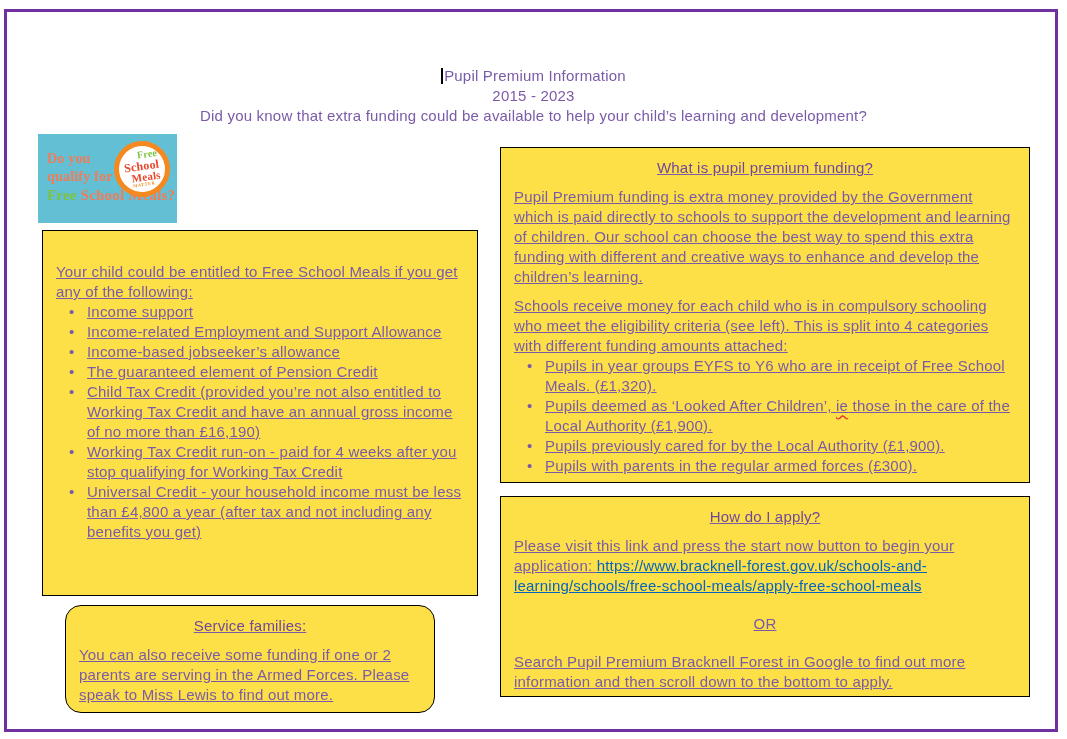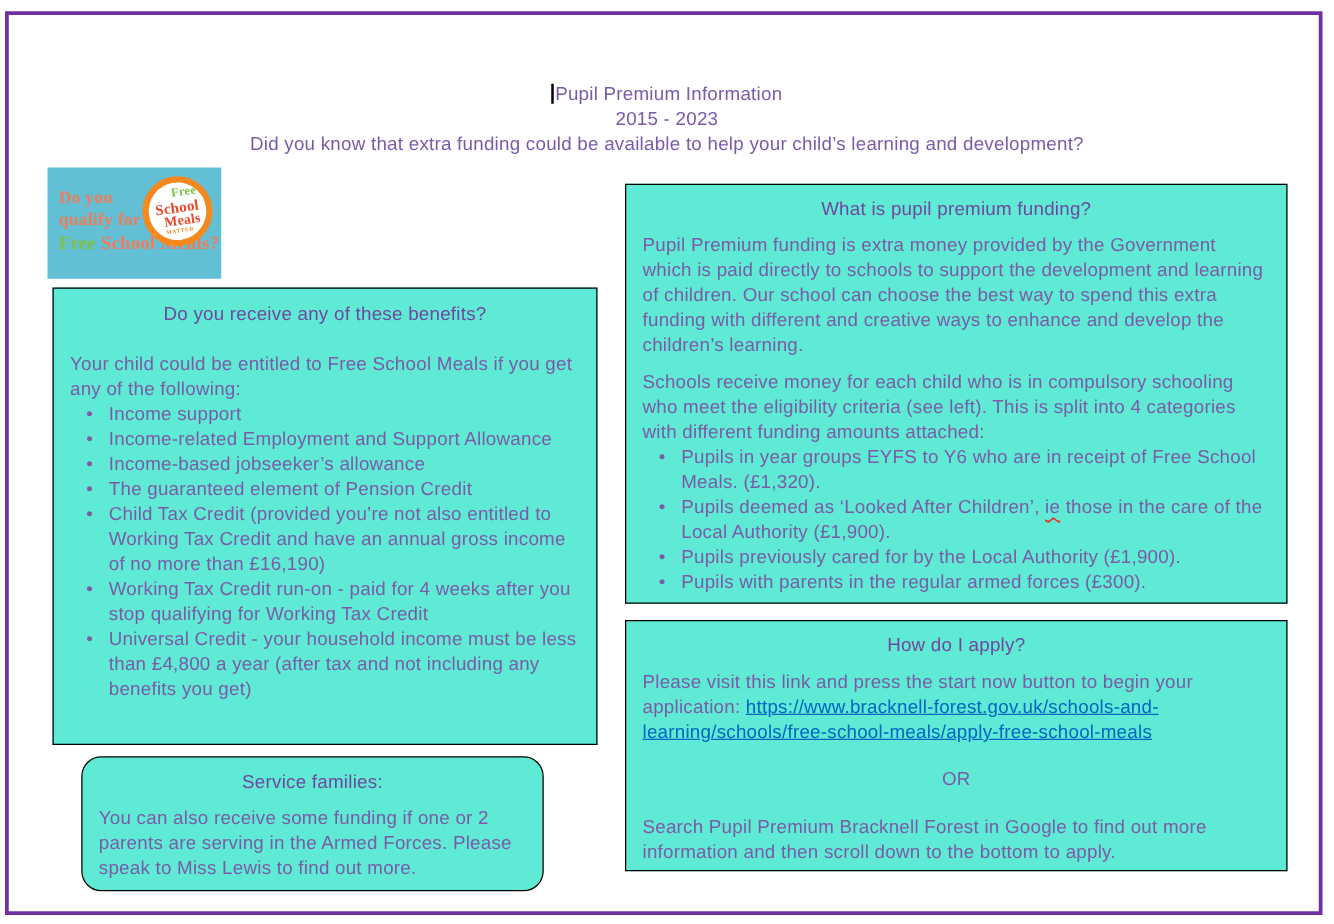--- a/index.html
+++ b/index.html
@@ -22,21 +22,21 @@
   .badge{position:absolute;right:7px;top:7px;width:46px;height:46px;border-radius:50%;
     background:#fff;border:5px solid var(--badge-ring);display:flex;flex-direction:column;
     align-items:center;justify-content:center;transform:rotate(-8deg);}
   .badge span{display:block;font-weight:bold;line-height:1;}
   .badge .b1{color:var(--logo-green);font-size:10px;margin-left:14px;}
   .badge .b2{color:var(--badge-red);font-size:12px;}
   .badge .b3{color:var(--badge-red);font-size:11px;margin-left:6px;}
   .badge .b4{color:var(--badge-ring);font-size:4.5px;letter-spacing:.5px;}
 
   
-  .box{position:absolute;border:1.5px solid #000;background:#5eead4;overflow:hidden;box-sizing:border-box;}
+  .box{position:absolute;border:1.5px solid #000;background:#fde047;overflow:hidden;box-sizing:border-box;text-decoration:underline;}
   .box-heading{text-align:center;color:var(--heading-purple);margin:0;}
   .box p{margin:9px 0 0 0;}
   .box p.first-gap{margin-top:20px;}
   .box ul{margin:0;padding:0 0 0 31px;list-style:none;}
   .box li{position:relative;}
   .box li::before{content:"\2022";position:absolute;left:-18px;top:0;}
 
   .benefits-box{left:42px;top:230px;width:436px;height:366px;padding:11px 13px;}
   .service-box{left:65px;top:605px;width:370px;height:108px;padding:10px 13px;border-radius:16px;}
   .funding-box{left:500px;top:147px;width:530px;height:336px;padding:10px 13px;}
@@ -68,21 +68,20 @@
     </div>
     <div class="badge">
       <span class="b1">Free</span>
       <span class="b2">School</span>
       <span class="b3">Meals</span>
       <span class="b4">MATTER</span>
     </div>
   </div>
 
   <div class="box benefits-box">
-    <div class="box-heading">Do you receive any of these benefits?</div>
     <p class="first-gap">Your child could be entitled to Free School Meals if you get any of the following:</p>
     <ul>
       <li>Income support</li>
       <li>Income-related Employment and Support Allowance</li>
       <li>Income-based jobseeker’s allowance</li>
       <li>The guaranteed element of Pension Credit</li>
       <li>Child Tax Credit (provided you’re not also entitled to Working Tax Credit and have an annual gross income of no more than £16,190)</li>
       <li>Working Tax Credit run-on - paid for 4 weeks after you stop qualifying for Working Tax Credit</li>
       <li>Universal Credit - your household income must be less than £4,800 a year (after tax and not including any benefits you get)</li>
     </ul>

